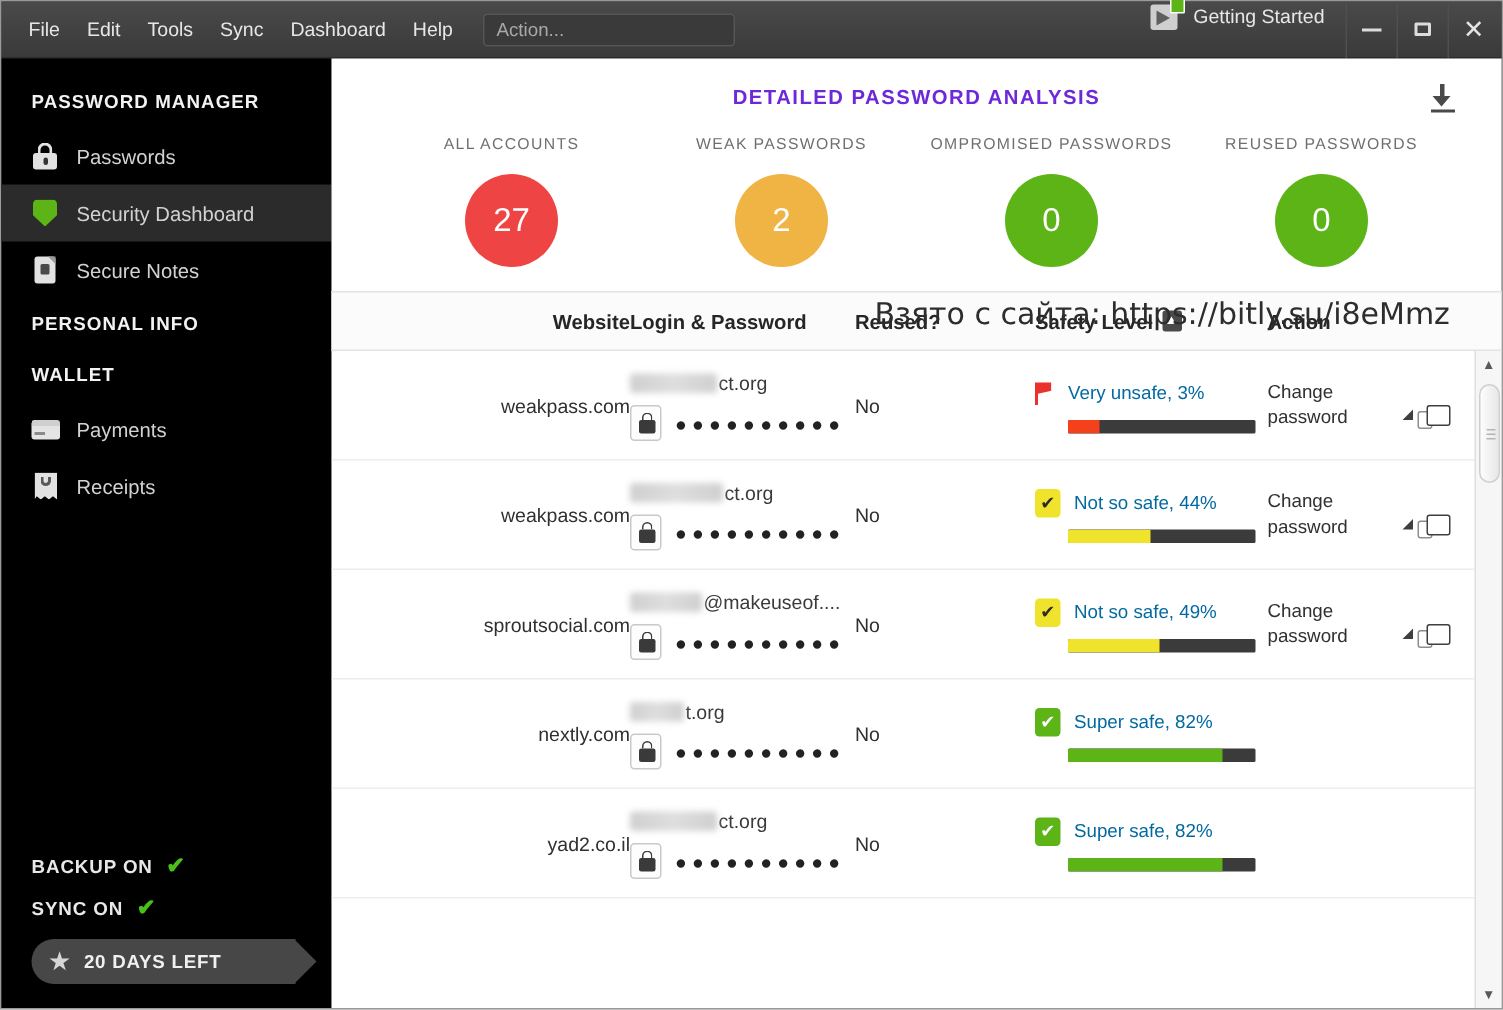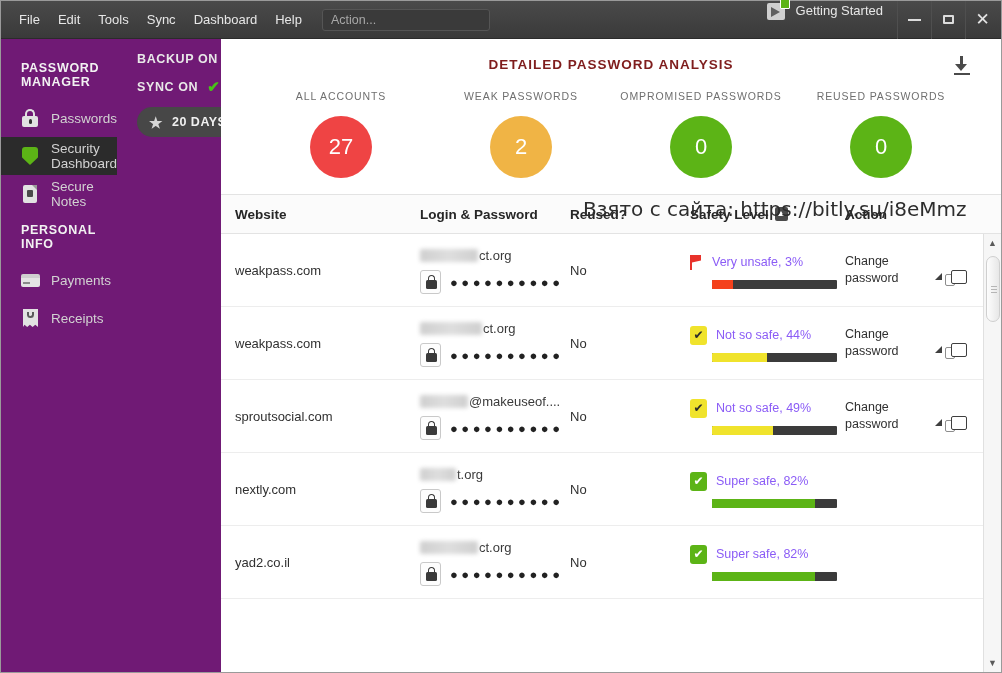--- a/index.html
+++ b/index.html
@@ -81,22 +81,22 @@
   .wb-min { width: 13px; height: 2px; background: #dcdcdc; }
   .wb-max { width: 11px; height: 9px; border: 2px solid #dcdcdc; border-radius: 1px; }
   .wb-close { font-size: 17px; line-height: 1; font-weight: 400; }
 
   
   .body { flex: 1; display: flex; min-height: 0; }
 
   
   .sidebar {
     width: 220px; flex: 0 0 220px;
-    background: #701a75;
-    display: flex; flex-direction: row;
+    background: #000000;
+    display: flex; flex-direction: column;
     padding-top: 12px;
     position: relative;
   }
   .side-group-title {
     color: #f2f2f2; font-size: 12.5px; font-weight: bold;
     letter-spacing: .7px;
     padding: 10px 0 10px 20px;
   }
   .side-item {
     display: flex; align-items: center; gap: 12px;
@@ -222,21 +222,21 @@
 
   
   .main {
     flex: 1; background: #ffffff;
     display: flex; flex-direction: column;
     min-width: 0; position: relative;
   }
   .main-head { position: relative; padding: 18px 0 6px; flex: 0 0 auto; }
   .analysis-title {
     text-align: center; font-size: 13.5px; font-weight: bold;
-    color: #7f1d1d; letter-spacing: 1px;
+    color: #6d28d9; letter-spacing: 1px;
   }
   .download-btn {
     position: absolute; right: 28px; top: 16px;
     width: 22px; height: 22px;
   }
   .download-btn .dl-arrow {
     position: absolute; left: 9px; top: 1px;
     width: 3px; height: 10px; background: #4a4a4a;
   }
   .download-btn .dl-head {
@@ -269,21 +269,21 @@
 
   .table-head {
     display: flex; align-items: center;
     height: 40px; flex: 0 0 40px;
     border-top: 1px solid #e3e3e3;
     border-bottom: 1px solid #e3e3e3;
     background: #fbfbfb;
     padding-left: 14px;
     font-size: 13.5px; font-weight: bold; color: #262626;
   }
-  .c-site   { width: 185px; flex: 0 0 185px; }
+  .c-site   { width: 185px; flex: 0 0 185px; text-align: right; }
   .c-login  { width: 150px; flex: 0 0 150px; }
   .c-reuse  { width: 120px; flex: 0 0 120px; }
   .c-safety { width: 155px; flex: 0 0 155px; }
   .c-action { width: 100px; flex: 0 0 100px; }
   .c-open   { flex: 1; }
   .sort-badge {
     display: inline-block; vertical-align: -2px;
     margin-left: 6px;
     width: 13px; height: 14px;
     background: #4a4a4a; border-radius: 2px;
@@ -351,21 +351,21 @@
     width: 9px; height: 8px; background: #e8322b;
     clip-path: polygon(0 0, 100% 0, 100% 75%, 0 100%);
   }
   .tick {
     width: 17px; height: 19px; border-radius: 3px;
     display: flex; align-items: center; justify-content: center;
     color: #ffffff; font-size: 12px; line-height: 1; flex: 0 0 17px;
   }
   .tick.yellow { background: #f0e32c; color: #2b2b2b; }
   .tick.green  { background: #5cb416; }
-  .safety-text { font-size: 12.5px; color: #8b5cf6; white-space: nowrap; }
+  .safety-text { font-size: 12.5px; color: #0369a1; white-space: nowrap; }
   .bar {
     margin-top: 7px; margin-left: 22px;
     width: 125px; height: 9px;
     background: #3b3b3b; border-radius: 1px; overflow: hidden;
   }
   .bar-fill { height: 100%; }
 
   .action-link { font-size: 12.5px; color: #303030; line-height: 1.25; }
   .action-dash { width: 26px; height: 3px; background: #b3b3b3; }
 
@@ -486,20 +486,21 @@
           </div>
           <div class="side-item">
             <span class="side-ico ico-note">
               <span class="pg"></span>
               <span class="fold"></span>
               <span class="lk"></span>
             </span>
             <span>Secure Notes</span>
           </div>
           <div class="side-group-title">PERSONAL INFO</div>
+          <div class="side-group-title">WALLET</div>
           <div class="side-item">
             <span class="side-ico ico-card">
               <span class="cc"></span>
               <span class="stripe"></span>
             </span>
             <span>Payments</span>
           </div>
           <div class="side-item">
             <span class="side-ico ico-receipt">
               <span class="rc"></span>

